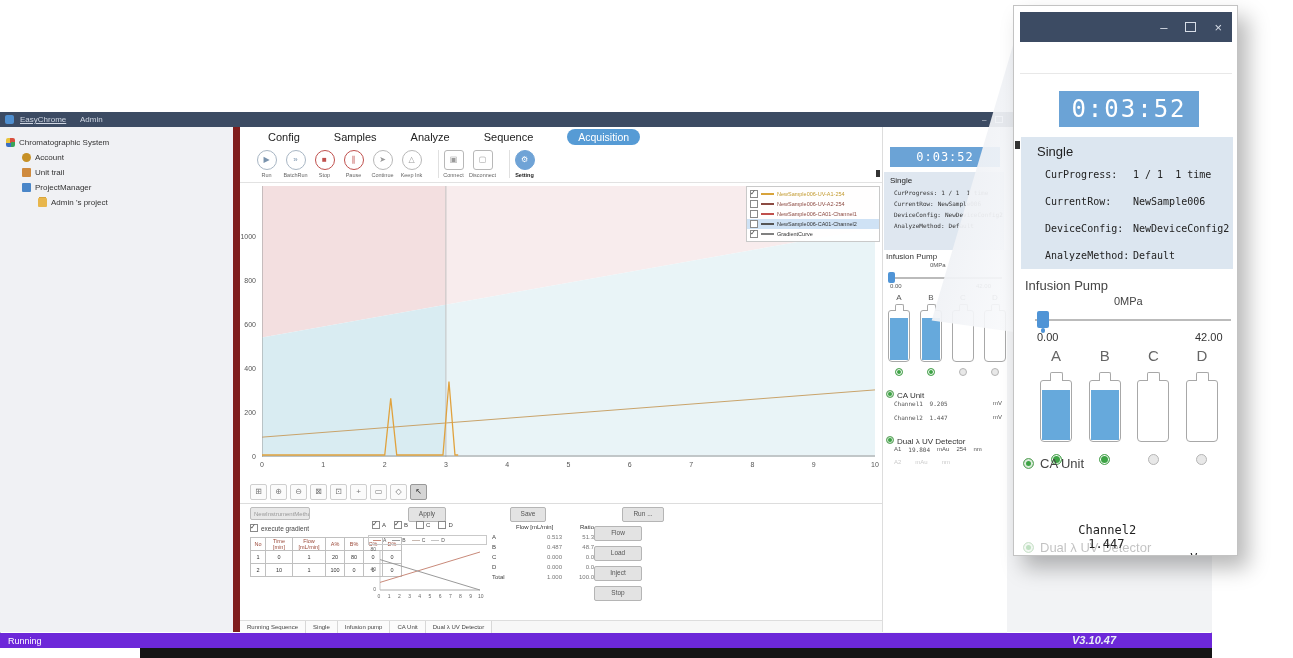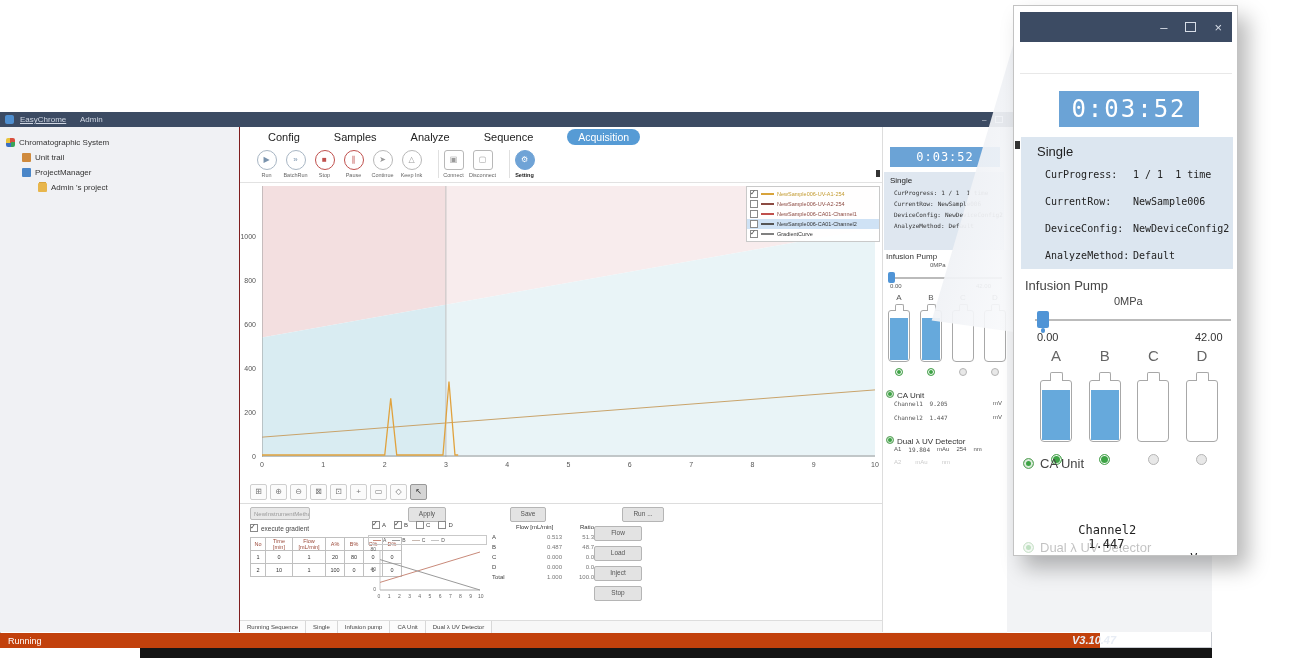--- a/index.html
+++ b/index.html
@@ -8,21 +8,21 @@
   .mono{font-family:"DejaVu Sans Mono",monospace;white-space:pre;}
   
   #win{left:0;top:112px;width:1212px;height:536px;background:#fff;border:1px solid #c9ccd2;box-sizing:border-box;}
   #titlebar{left:0;top:112px;width:1212px;height:15px;background:#3c4b63;color:#cfd6e2;font-size:8px;}
   #titlebar .appico{position:absolute;left:5px;top:3px;width:9px;height:9px;background:#4f8fd0;border-radius:2px;}
   #titlebar .t1{position:absolute;left:20px;top:3px;text-decoration:underline;}
   #titlebar .t2{position:absolute;left:80px;top:3px;}
   .winctl{position:absolute;top:3px;display:flex;gap:9px;color:#d7dde7;font-size:8px;line-height:9px;}
   .restore-box{display:inline-block;width:6px;height:5px;border:1px solid #d7dde7;margin-top:1px;}
   
-  #sidebar{left:0;top:127px;width:240px;height:505px;background:#f0f1f4;border-right:1px solid #7f1d1d;box-sizing:border-box;}
+  #sidebar{left:0;top:127px;width:240px;height:505px;background:#f0f1f4;border-right:7px solid #7f1d1d;box-sizing:border-box;}
   .sideitem{display:flex;align-items:center;height:15px;font-size:8px;color:#333;cursor:default;}
   .sideitem .ico{width:9px;height:9px;margin-right:4px;flex:none;}
   .ind0{padding-left:6px;}.ind1{padding-left:22px;}.ind2{padding-left:38px;}
   .ic-logo{background:conic-gradient(#d94f3d 0 25%,#3aa35a 25% 50%,#3a6fc4 50% 75%,#e8c23a 75%);border-radius:2px;}
   .ic-account{background:#c69026;border-radius:50%;}
   .ic-system{background:#8a9bb0;border-radius:1px;}
   .ic-audit{background:#cf8a3d;border-radius:1px;}
   .ic-pm{background:#4a86c8;border-radius:1px;}
   .ic-proj{background:#e8b64c;border-radius:1px;box-shadow:0 -2px 0 -1px #d8a43c;}
   
@@ -106,21 +106,21 @@
   .bdot.filled{border-color:#58a85c;background:#3da345;box-shadow:inset 0 0 0 1px #fff;}
   .led{display:inline-block;width:6px;height:6px;border:1px solid #6aa96a;border-radius:50%;background:#3da345;box-shadow:inset 0 0 0 1px #d9ecd9;vertical-align:middle;margin-right:3px;}
   .bslot-s{position:absolute;width:22px;}
   .bslot-s .bottle{width:20px;height:50px;margin:8px auto 0;}
   .bslot-s .bfill{height:42px;}
   .bslot-s .bdot{width:6px;height:6px;margin:6px auto 0;}
   .uvcell{display:inline-block;}
   
   #rfiller{left:1007px;top:127px;width:205px;height:505px;background:#f2f3f5;}
   
-  #statusbar{left:0;top:633px;width:1100px;height:15px;background:#c2410c;color:#fff;}
+  #statusbar{left:0;top:633px;width:1212px;height:15px;background:#6d28d9;color:#fff;}
   #statusbar .st{position:absolute;left:8px;top:3px;font-size:9px;}
   #statusbar .ver{position:absolute;left:1072px;top:1px;font-size:11px;font-style:italic;font-weight:bold;color:#e8edf5;}
   #blackstrip{left:140px;top:648px;width:1072px;height:10px;background:#151515;}
   
   #wedge{left:930px;top:42px;width:84px;height:290px;background:linear-gradient(105deg,rgba(233,236,241,.97),rgba(249,250,252,.9));clip-path:polygon(100% 0,100% 100%,2% 96%);z-index:5;}
   
   #popup{left:1013px;top:5px;width:225px;height:551px;background:#fff;border:1px solid #c3c3c3;box-shadow:10px 12px 20px rgba(0,0,0,.28);z-index:10;overflow:hidden;box-sizing:border-box;}
   #pp-titlebar{left:6px;top:6px;width:212px;height:30px;background:#3c4b63;}
   #pp-titlebar .winctl{right:10px;top:9px;gap:18px;font-size:13px;line-height:13px;}
   #pp-titlebar .restore-box{width:9px;height:8px;border-width:1.5px;margin-top:1px;}
@@ -159,20 +159,24 @@
       <span class="restore-box"></span>
       <span>×</span>
     </span>
   </div>
 
   <div id="sidebar" class="abs" style="padding-top:8px;">
 
   <div class="sideitem ind0">
         <span class="ico ic-logo"></span>
         <span>Chromatographic System</span>
+      </div>
+      <div class="sideitem ind1">
+        <span class="ico ic-account"></span>
+        <span>Account</span>
       </div>
       <div class="sideitem ind1">
         <span class="ico ic-audit"></span>
         <span>Unit trail</span>
       </div>
       <div class="sideitem ind1">
         <span class="ico ic-pm"></span>
         <span>ProjectManager</span>
       </div>
       <div class="sideitem ind2">

